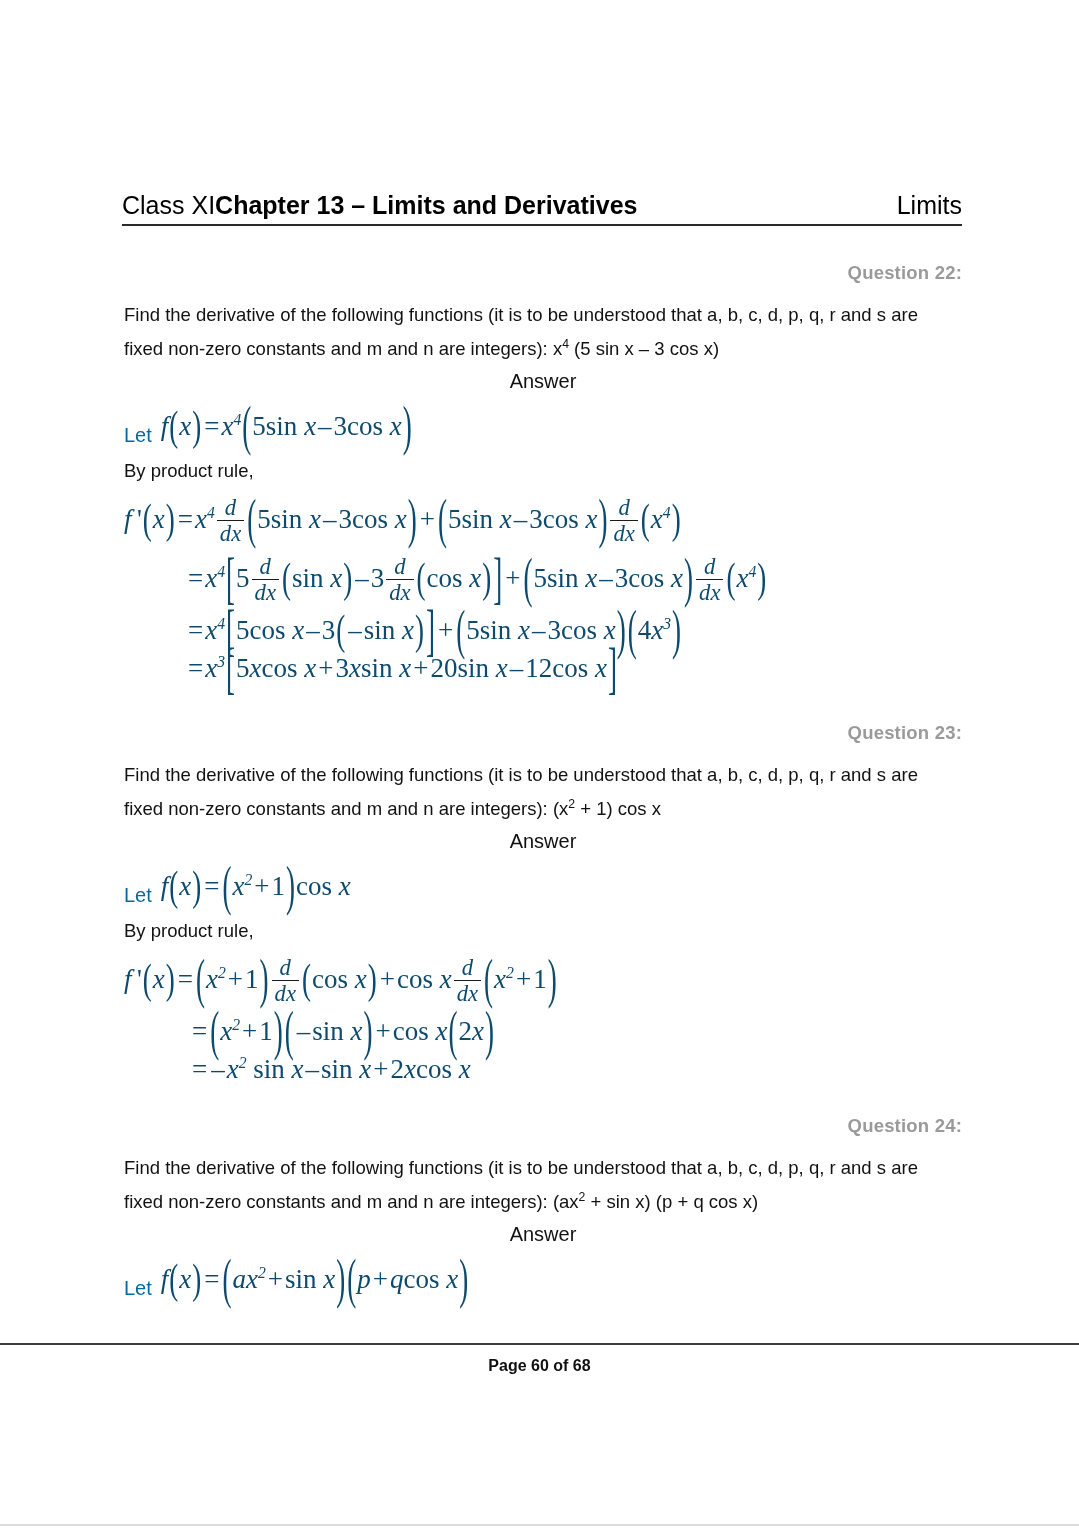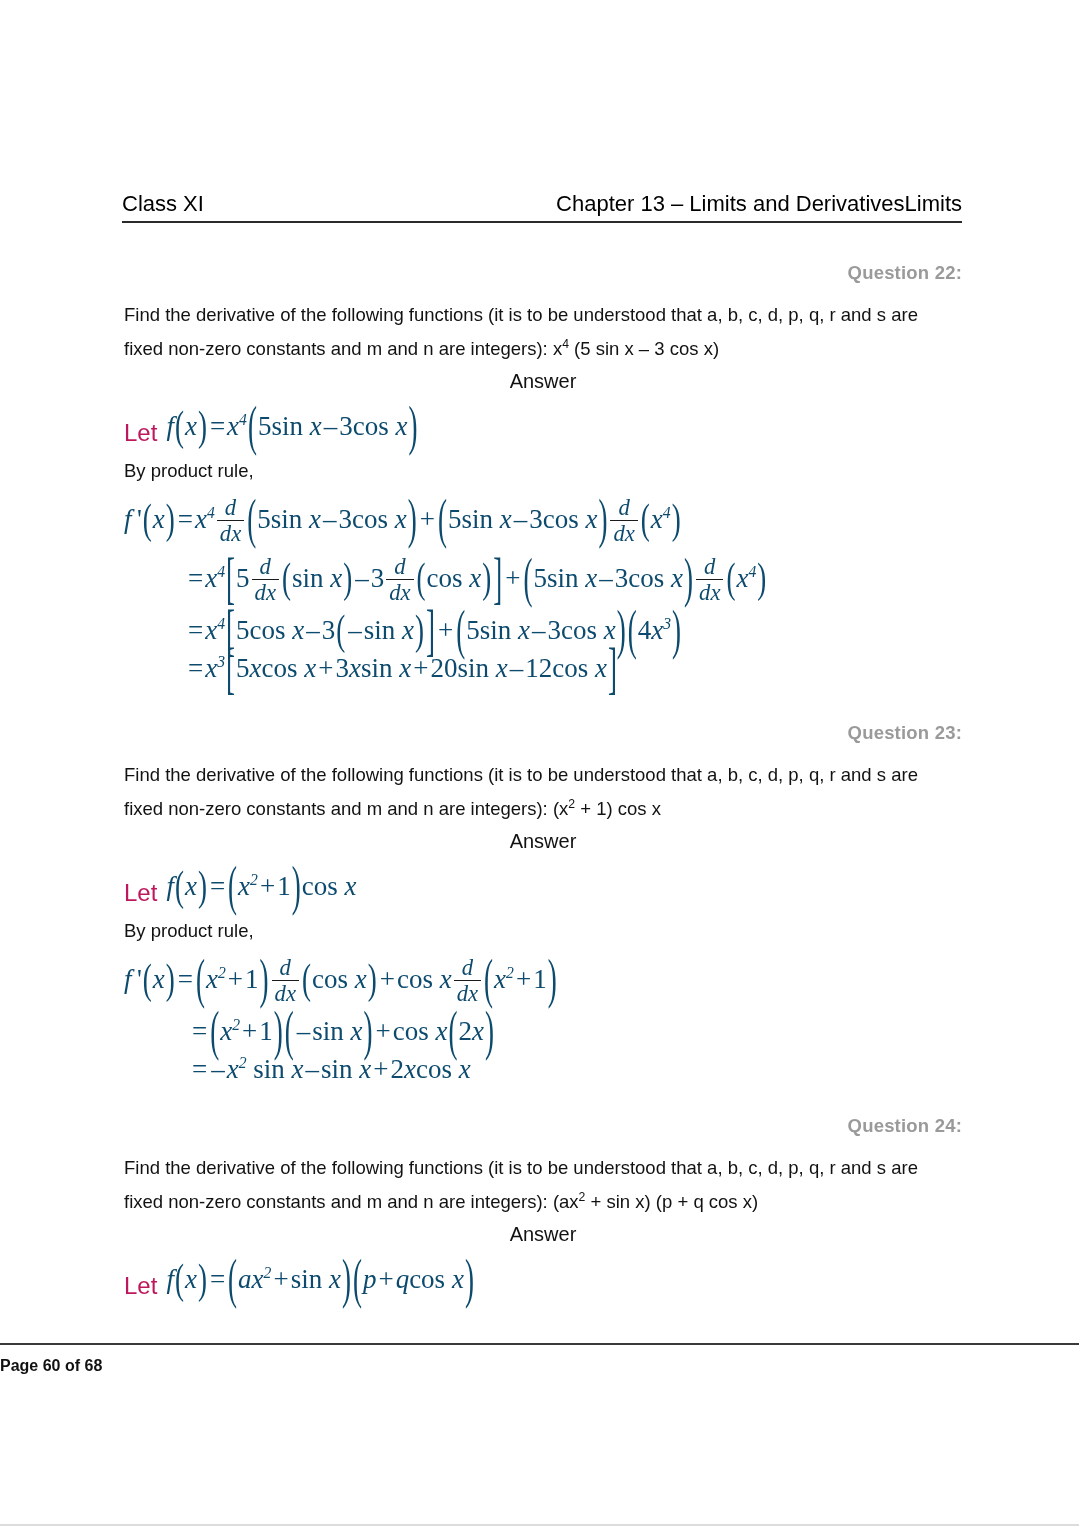--- a/index.html
+++ b/index.html
@@ -30,26 +30,26 @@
   .doc-header {
     position: absolute;
     left: 122px;
     top: 190px;
     width: 840px;
     display: flex;
     align-items: baseline;
     justify-content: space-between;
     border-bottom: 2px solid #2a2a2a;
     padding-bottom: 3px;
-    font-size: 22px;
+    font-size: 25px;
     line-height: 1.25;
     white-space: nowrap;
   }
   .doc-header .hdr-left   { flex: 0 0 auto; }
-  .doc-header .hdr-center { flex: 1 1 auto; text-align: right; }
+  .doc-header .hdr-center { flex: 1 1 auto; text-align: left; font-weight: bold; }
   .doc-header .hdr-right  { flex: 0 0 auto; }
 
   
   .content {
     position: absolute;
     left: 124px;
     top: 262px;
     width: 838px;
   }
 
@@ -84,24 +84,24 @@
   }
 
   
   .let-line {
     display: flex;
     align-items: flex-end;
     margin: 6px 0 0 0;
     min-height: 44px;
   }
   .let-word {
-    font-size: 24px;
+    font-size: 20px;
     line-height: 1;
     padding-bottom: 4px;
-    color: #be185d;
+    color: #0369a1;
   }
   .let-math {
     margin-left: 9px;
     position: relative;
     top: -8px;
   }
 
   .prod-rule {
     font-size: 18.5px;
     line-height: 33.5px;
@@ -183,21 +183,21 @@
 
   
   .doc-footer {
     position: absolute;
     left: 0;
     top: 1343px;
     width: 1079px;
     border-top: 2.5px solid #3a3a3a;
   }
   .doc-footer .page-num {
-    text-align: left;
+    text-align: center;
     font-size: 16px;
     font-weight: bold;
     padding-top: 12px;
     color: #111111;
   }
   .bottom-rule {
     position: absolute;
     left: 0;
     top: 1524px;
     width: 1079px;

